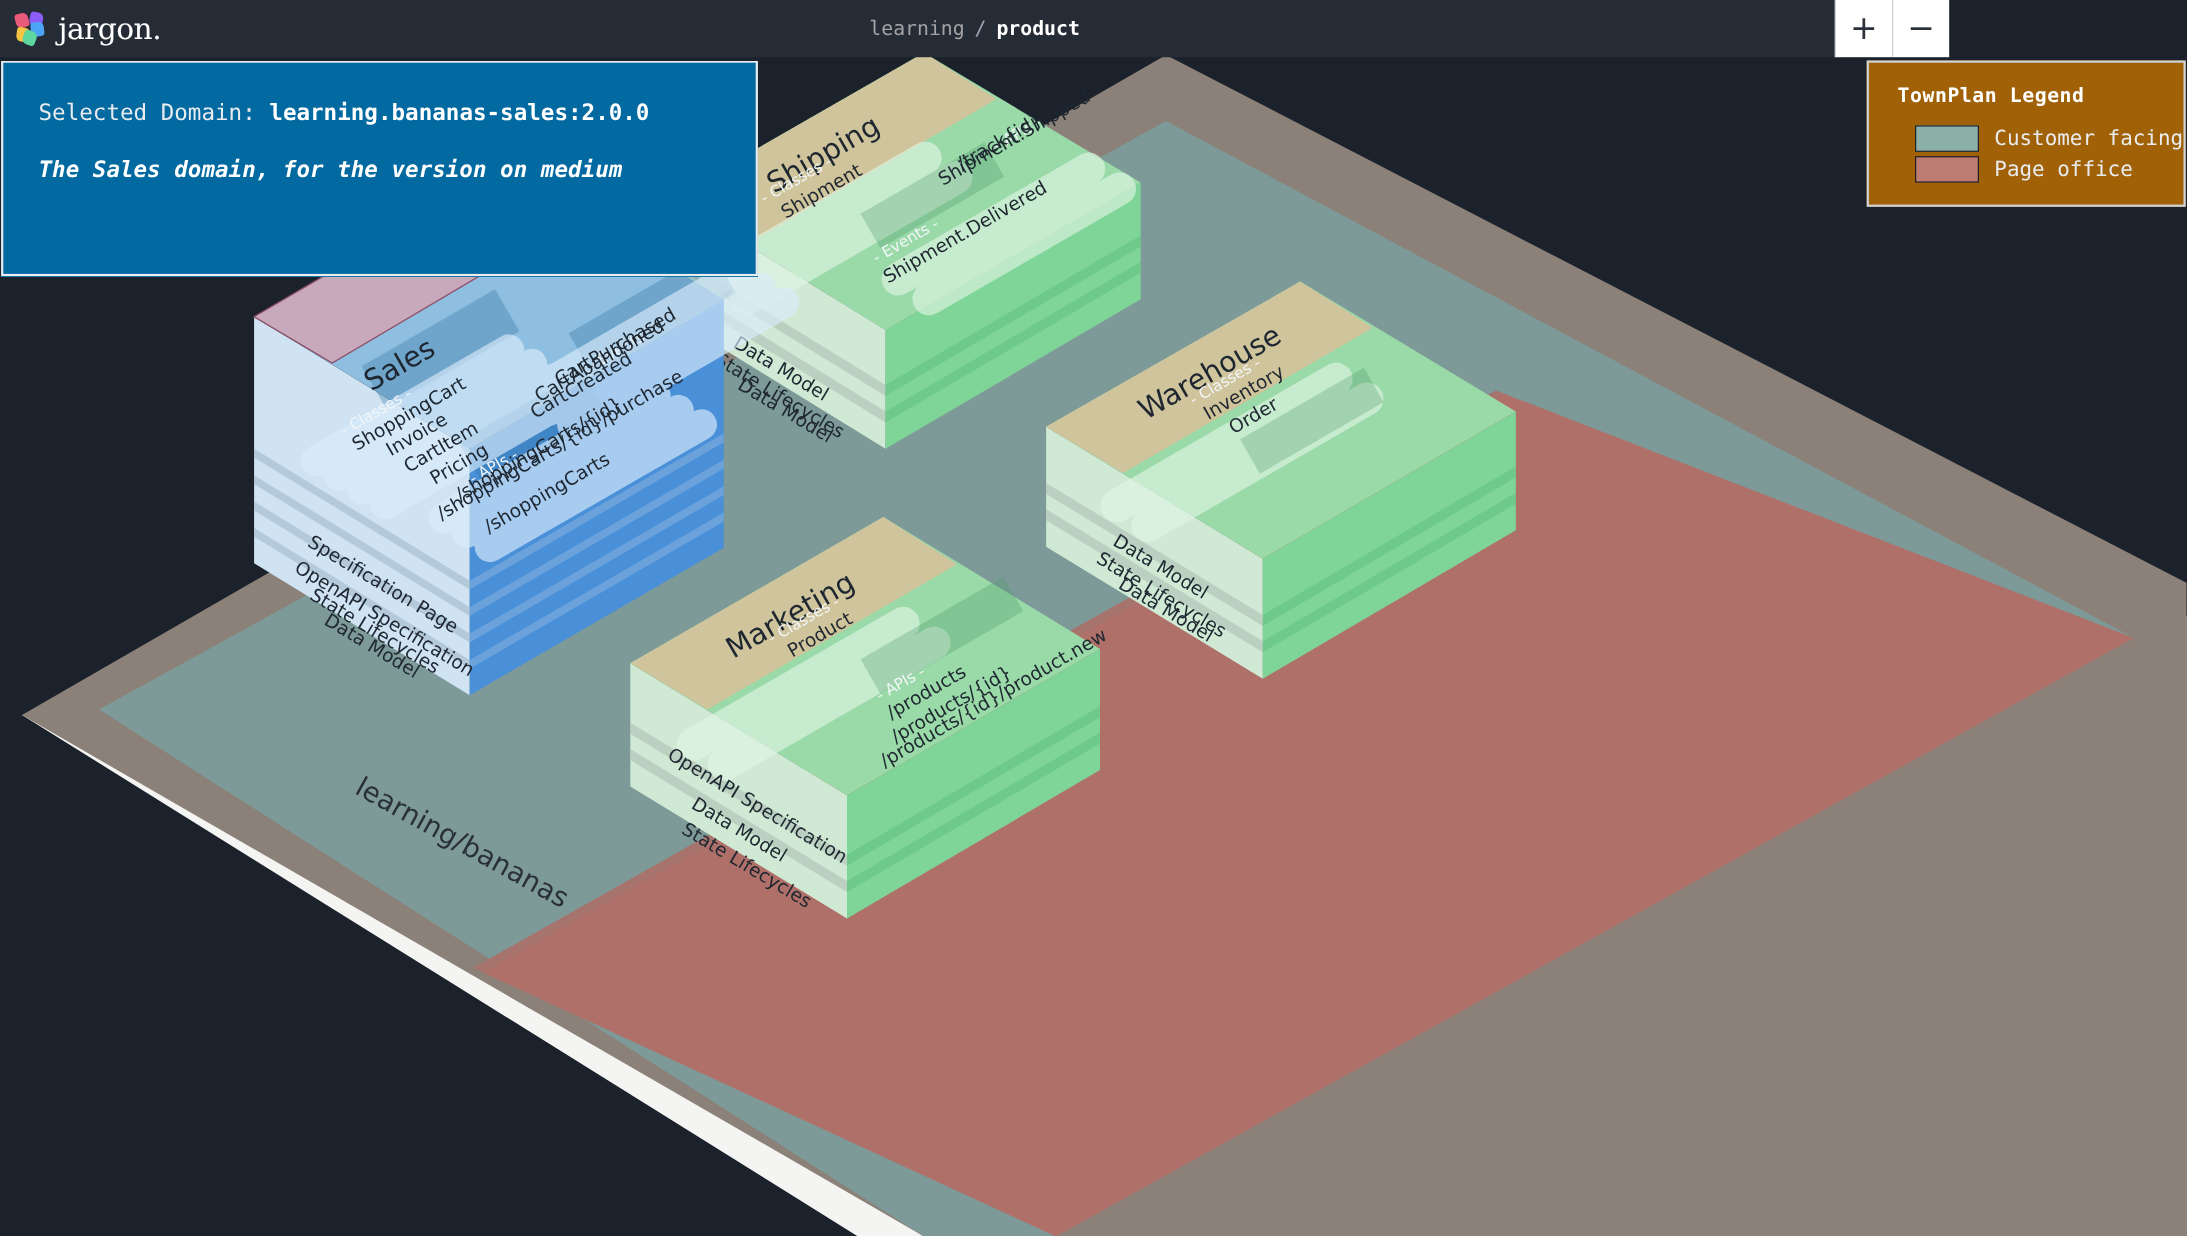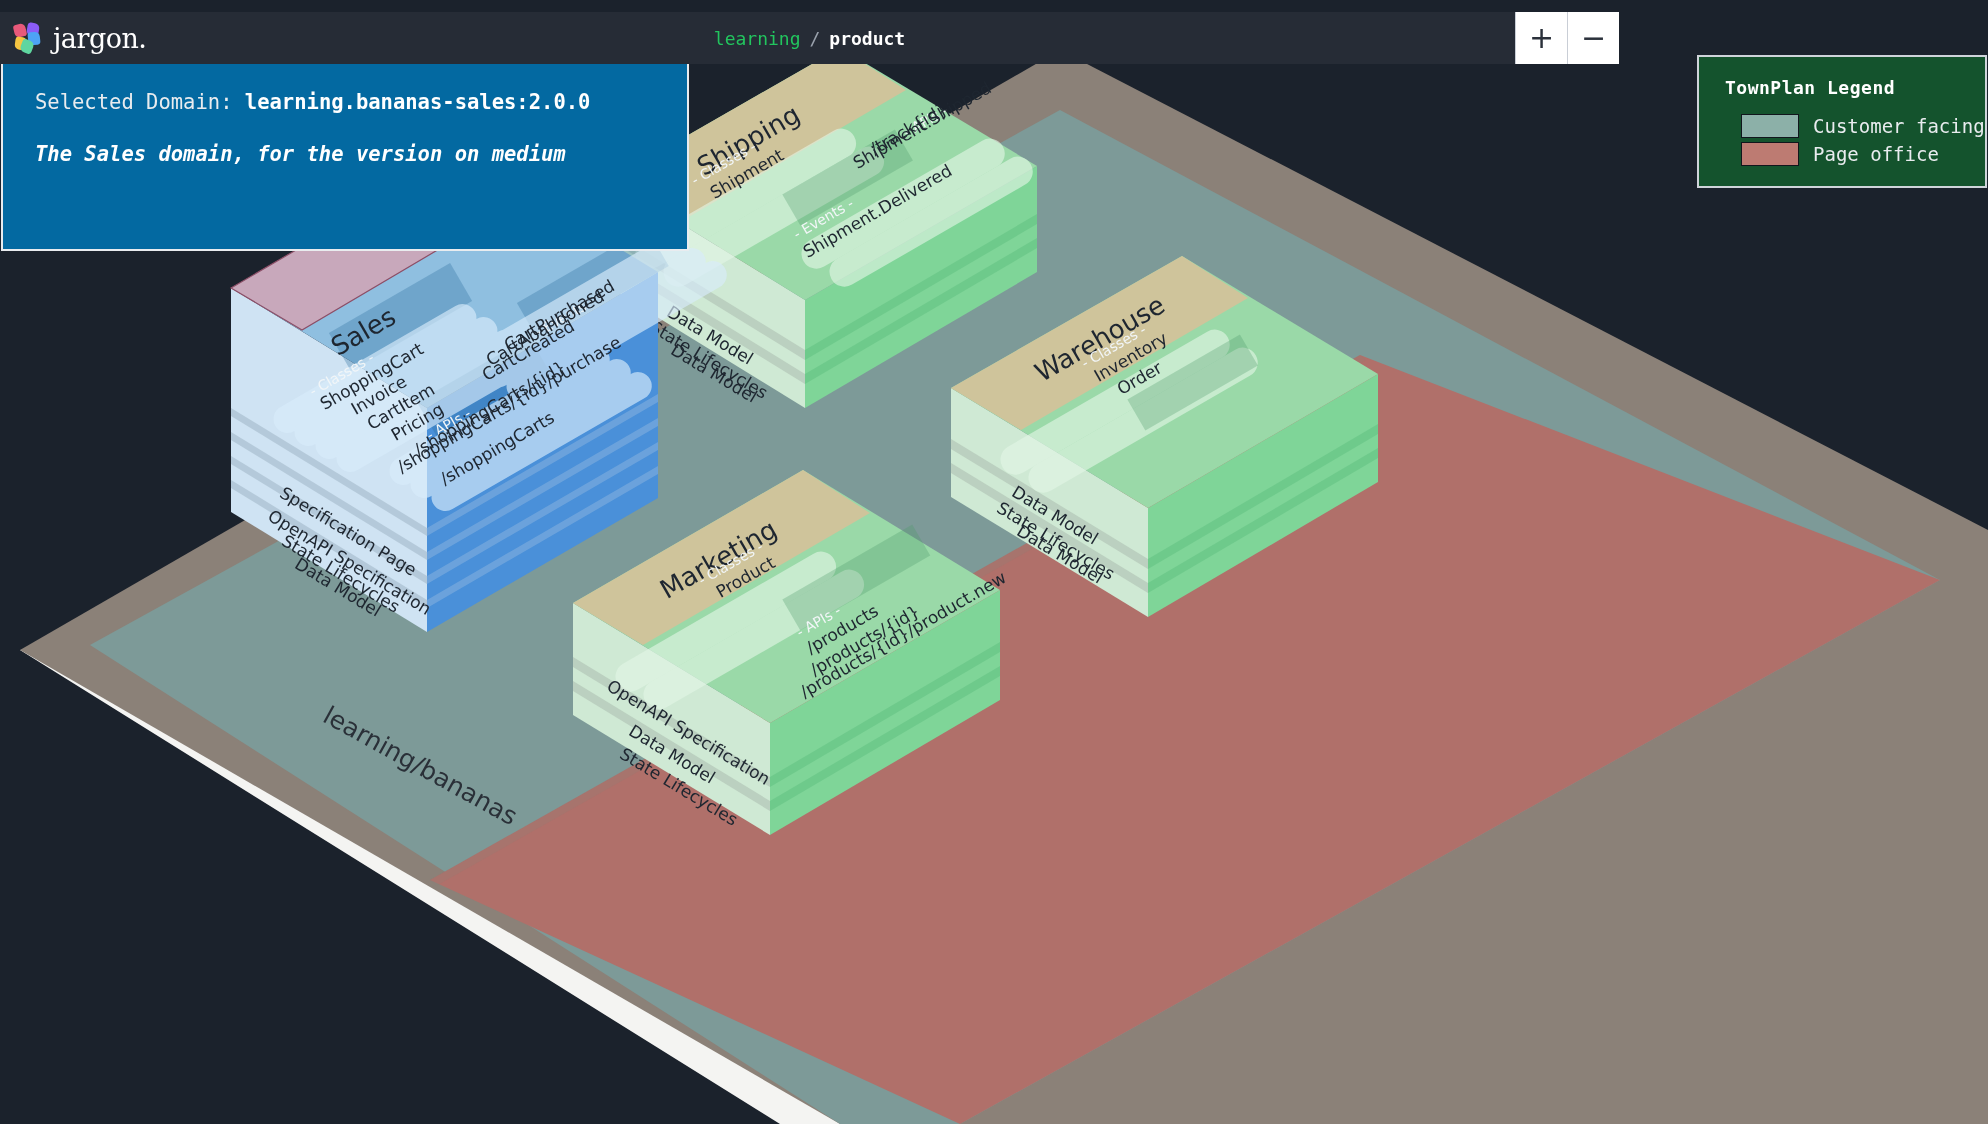--- a/index.html
+++ b/index.html
@@ -7,41 +7,41 @@
     margin: 0; padding: 0;
     width: 1988px; height: 1124px;
     background: #1b222c;
     font-family: "DejaVu Sans Mono", monospace;
     overflow: hidden;
   }
   #stage { position: relative; width: 1988px; height: 1124px; background: #1b222c; }
 
   
   #header {
-    position: absolute; left: 0; top: 12px; width: 1619px; height: 52px;
+    position: absolute; left: 0; top: 0; width: 1772px; height: 52px;
     background: #262c36; z-index: 60;
     display: flex; align-items: center;
   }
   #logo-wrap { display: flex; align-items: center; padding-left: 14px; gap: 9px; }
   #logo-mark { position: relative; width: 30px; height: 30px; }
   #logo-mark i { position: absolute; width: 12px; height: 13px; border-radius: 3px 5px 3px 5px; display:block; }
   #logo-mark i.p1 { background:#e8597a; left:0;  top:1px;  transform: rotate(-14deg); }
   #logo-mark i.p2 { background:#8b5cf6; left:13px; top:0;  transform: rotate(10deg); }
   #logo-mark i.p3 { background:#f5c542; left:1px; top:14px; transform: rotate(8deg); }
   #logo-mark i.p4 { background:#4da3f5; left:14px; top:9px; transform: rotate(-6deg); }
   #logo-mark i.p5 { background:#5fd6a0; left:7px; top:17px; transform: rotate(20deg); }
   #logo-text { color:#fff; font-family:"DejaVu Serif", serif; font-size:27px; letter-spacing:-0.5px; }
 
   #breadcrumb {
     position:absolute; left:0; right:0; top:0; height:52px;
     display:flex; align-items:center; justify-content:center;
     font-size:18px; color:#e8ebef; pointer-events:none;
   }
   #breadcrumb span { pointer-events:auto; }
-  .bc-root { color:#22c55e; }
+  .bc-root { color:#a3a3a3; }
   .bc-sep  { color:#9aa2ad; margin:0 9px; }
   .bc-leaf { color:#ffffff; font-weight:bold; }
 
   #zoom-ctrls { position:absolute; right:0; top:0; height:52px; display:flex; align-items:stretch; }
   .zoom-btn {
     width:52px; height:52px; background:#fff; color:#2b313b;
     display:flex; align-items:center; justify-content:center;
     font-size:30px; line-height:1; cursor:pointer; user-select:none;
     border-left:1px solid #c9ced6; font-family:"DejaVu Sans", sans-serif;
   }
@@ -52,21 +52,21 @@
     background:#0369a1; border:2px solid #e9ecef; z-index:55;
     padding:28px 0 0 32px; color:#e9ecef;
   }
   #info-panel .line { font-size:20.5px; line-height:35px; white-space:nowrap; }
   #info-panel .line b { font-weight:bold; color:#ffffff; }
   #info-panel .desc { margin-top:22px; font-size:20.5px; font-style:italic; font-weight:bold; color:#ffffff; }
 
   
   #legend {
     position:absolute; right:1px; top:55px; width:290px;
-    background:#14532d; border:2px solid #cfd4da; z-index:55;
+    background:#a16207; border:2px solid #cfd4da; z-index:55;
     padding:20px 18px 16px 26px; color:#e9ecef;
   }
   #legend h3 { margin:0 0 16px 0; font-size:18px; font-weight:bold; color:#fff; letter-spacing:0.5px; }
   .legend-row { display:flex; align-items:center; gap:14px; margin-bottom:4px;margin-left:16px; }
   .legend-swatch { width:58px; height:24px; border:1px solid #11161c; flex:none; }
   .legend-label { font-size:19px; color:#e9ecef; white-space:nowrap; }
 
   
   #scene { position:absolute; left:0; top:0; width:1988px; height:1124px; }
   #scene svg { display:block; }

